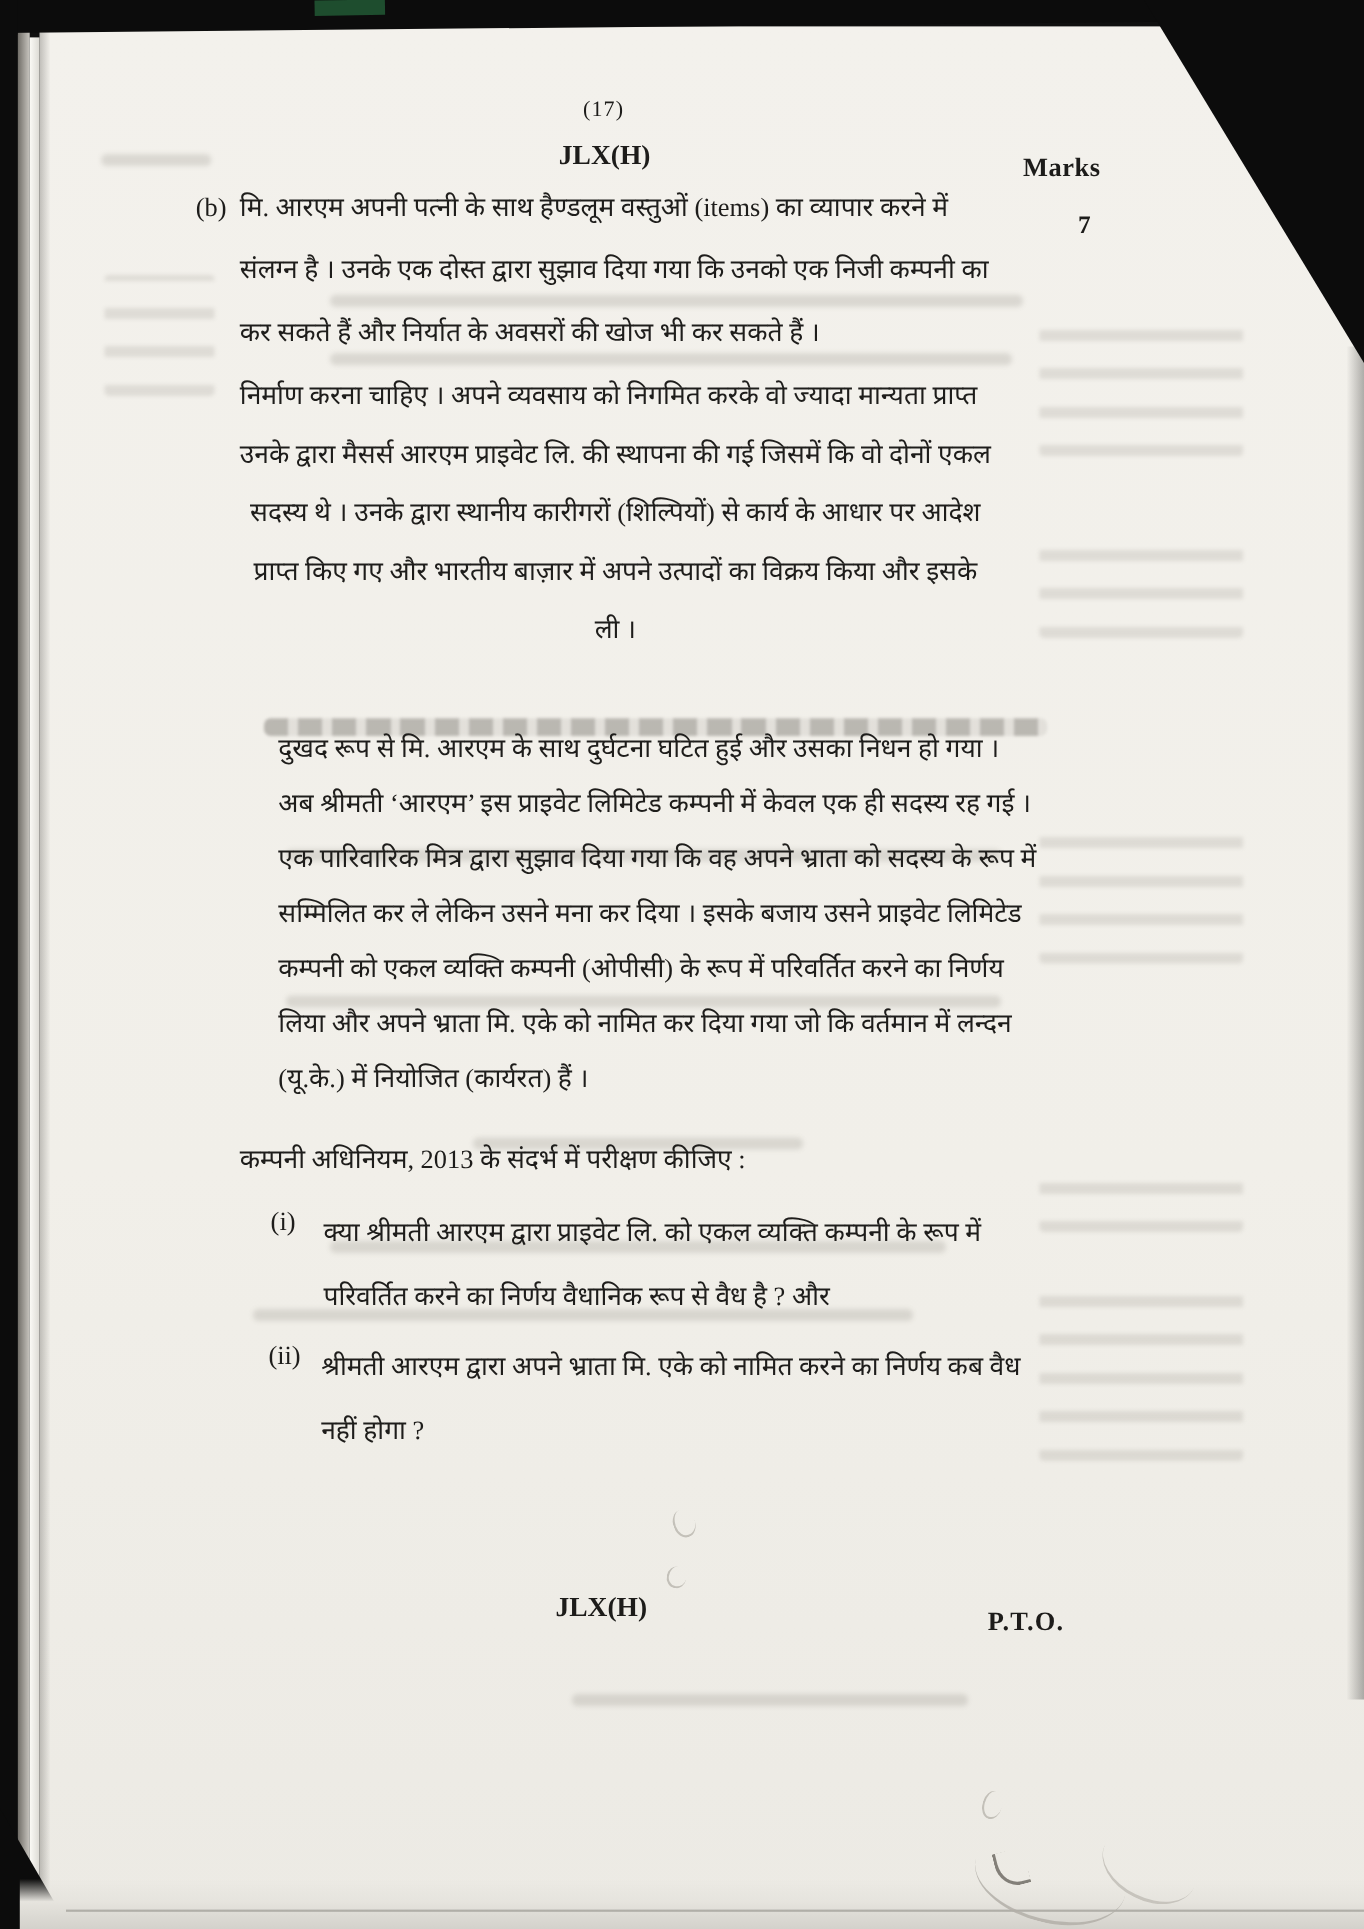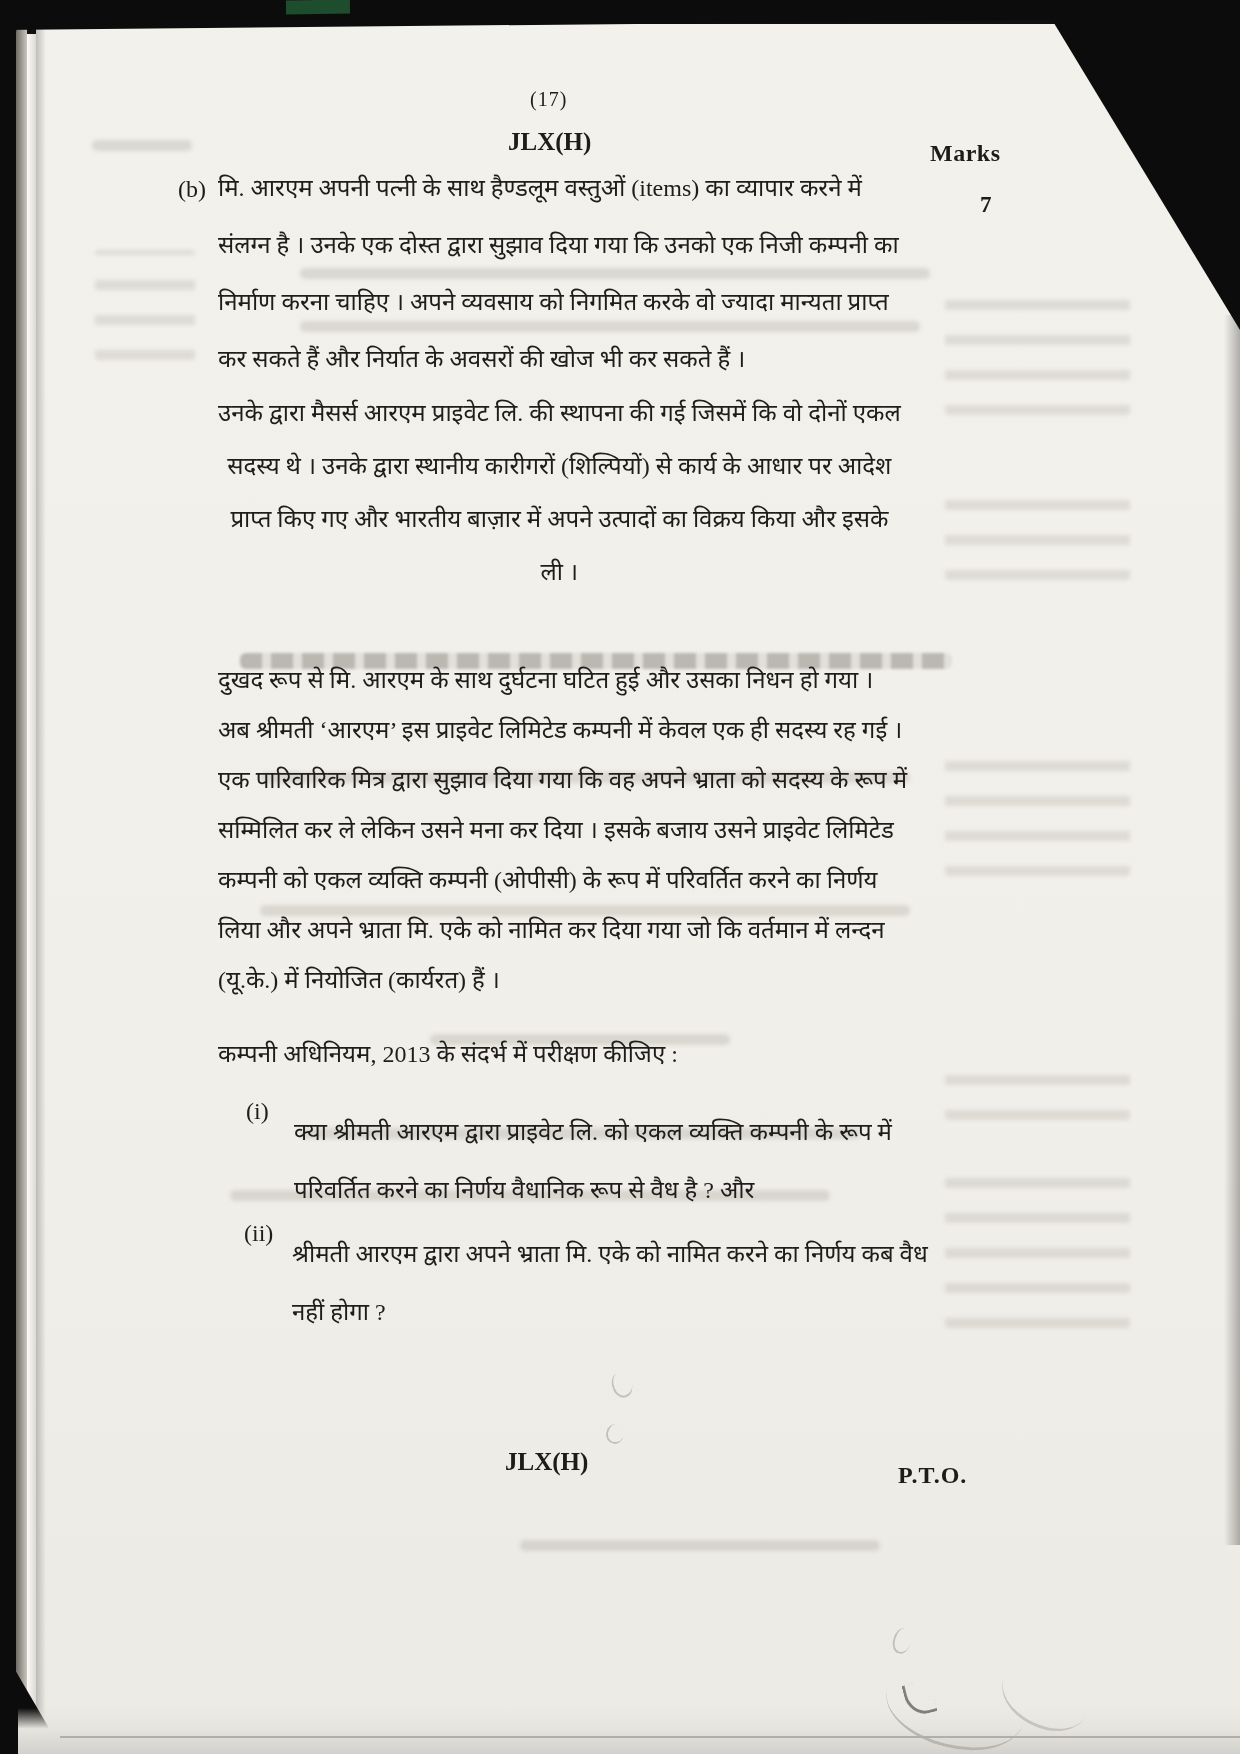--- a/index.html
+++ b/index.html
@@ -56,25 +56,25 @@
   .hcode{left:508px;top:128px;font-size:25px;font-weight:bold;}
   .marks{left:930px;top:140px;font-size:24px;font-weight:bold;letter-spacing:.5px;}
   .mval{left:980px;top:192px;font-size:23px;font-weight:bold;}
   .fcode{left:505px;top:1448px;font-size:25px;font-weight:bold;}
   .pto{left:898px;top:1462px;font-size:24px;font-weight:bold;letter-spacing:1px;}
   .qlabel{position:absolute;left:178px;top:176px;font-size:24px;color:#1d1c1a;}
   .para{position:absolute;left:218px;color:#1e1d1b;font-size:24px;font-weight:500;}
   .para .ln{white-space:nowrap;}
   .p1{top:170px;} .p1 .ln{height:57px;}
   .p2{top:395px;text-align:center;} .p2 .ln{height:53px;}
-  .p3{top:662px;} .p3 .ln{height:50px;}
+  .p3{top:662px;} .p3 .ln{height:50px;margin-left:35px;}
   .p4{top:1036px;} .p4 .ln{height:50px;}
   .sub{position:absolute;color:#1e1d1b;font-size:24px;font-weight:500;}
   .sub .slabel{position:absolute;left:0;top:0;font-family:"Liberation Serif",serif;font-weight:normal;}
-  .sub .slines{position:absolute;left:48px;top:16px;}
+  .sub .slines{position:absolute;left:48px;top:4px;}
   .sub .ln{white-space:nowrap;height:58px;}
   .sub1{left:246px;top:1098px;}
   .sub2{left:244px;top:1220px;}
 </style>
 </head>
 <body>
 
 <div class="scan">
 
   <div class="page"></div>
@@ -108,22 +108,22 @@
   <div class="latin pgnum">(17)</div>
   <div class="latin hcode">JLX(H)</div>
   <div class="latin marks">Marks</div>
   <div class="latin mval">7</div>
 
   <div class="qlabel">(b)</div>
 
   <div class="para p1">
     <div class="ln">मि. आरएम अपनी पत्नी के साथ हैण्डलूम वस्तुओं (items) का व्यापार करने में</div>
     <div class="ln">संलग्न है । उनके एक दोस्त द्वारा सुझाव दिया गया कि उनको एक निजी कम्पनी का</div>
+    <div class="ln">कर सकते हैं और निर्यात के अवसरों की खोज भी कर सकते हैं ।</div>
     <div class="ln">निर्माण करना चाहिए । अपने व्यवसाय को निगमित करके वो ज्यादा मान्यता प्राप्त</div>
-    <div class="ln">कर सकते हैं और निर्यात के अवसरों की खोज भी कर सकते हैं ।</div>
   </div>
 
   <div class="para p2">
     <div class="ln">उनके द्वारा मैसर्स आरएम प्राइवेट लि. की स्थापना की गई जिसमें कि वो दोनों एकल</div>
     <div class="ln">सदस्य थे । उनके द्वारा स्थानीय कारीगरों (शिल्पियों) से कार्य के आधार पर आदेश</div>
     <div class="ln">प्राप्त किए गए और भारतीय बाज़ार में अपने उत्पादों का विक्रय किया और इसके</div>
     <div class="ln">ली ।</div>
   </div>
 
   <div class="para p3">

